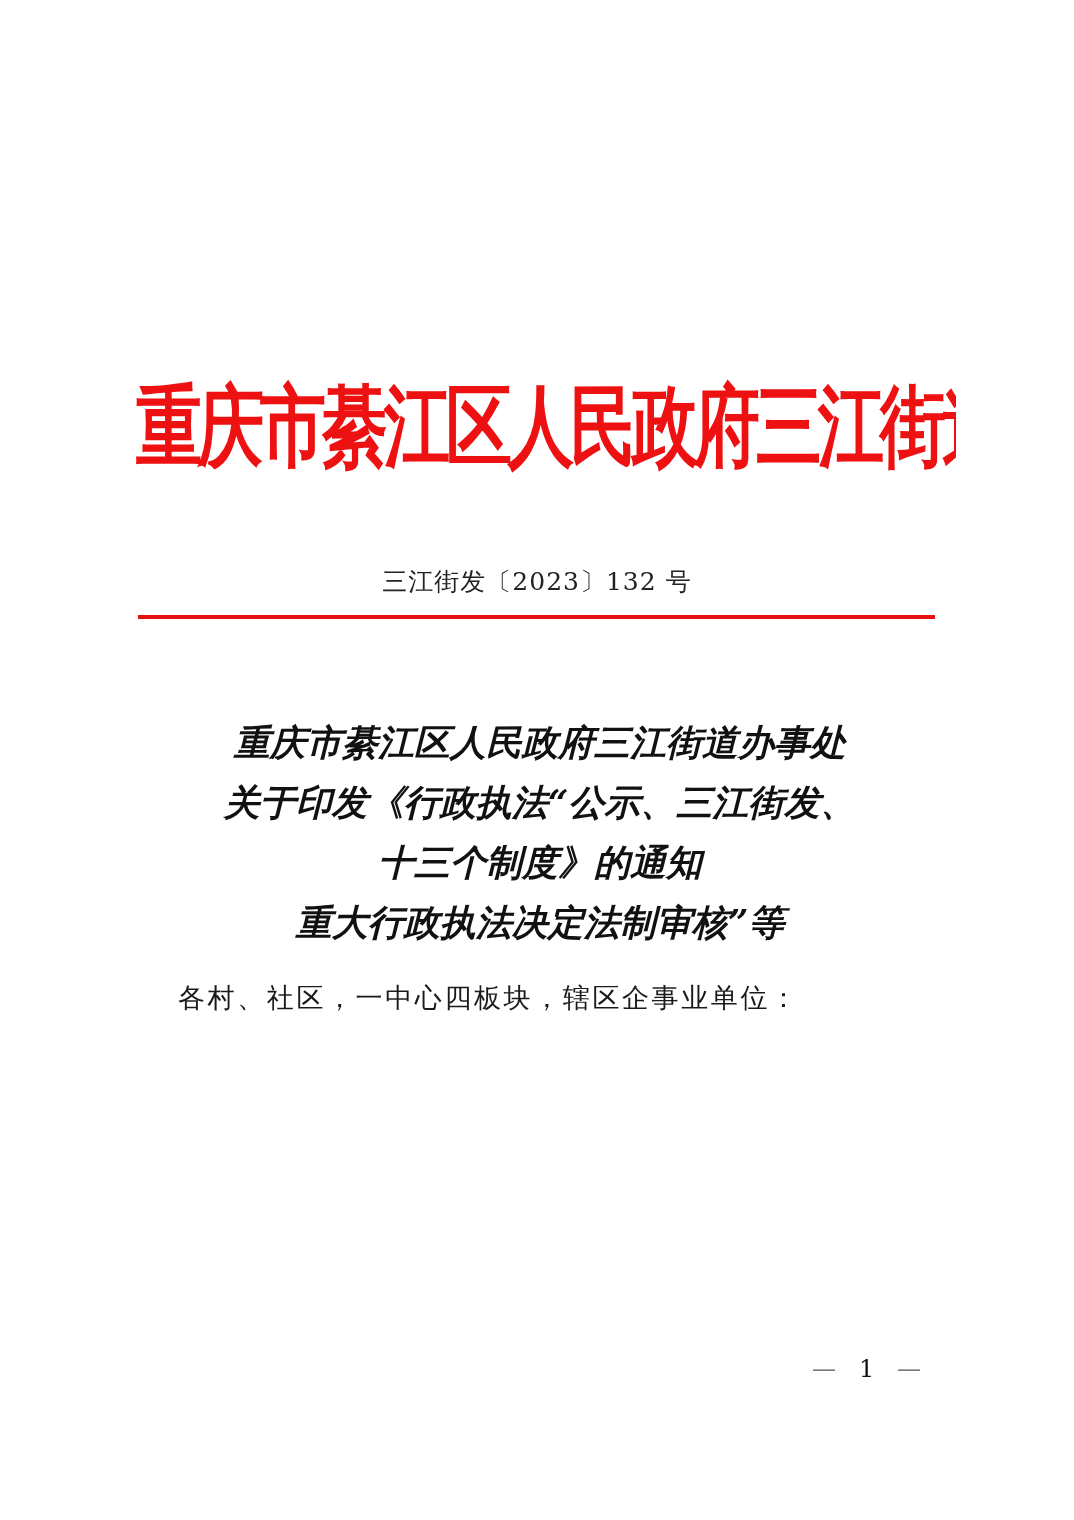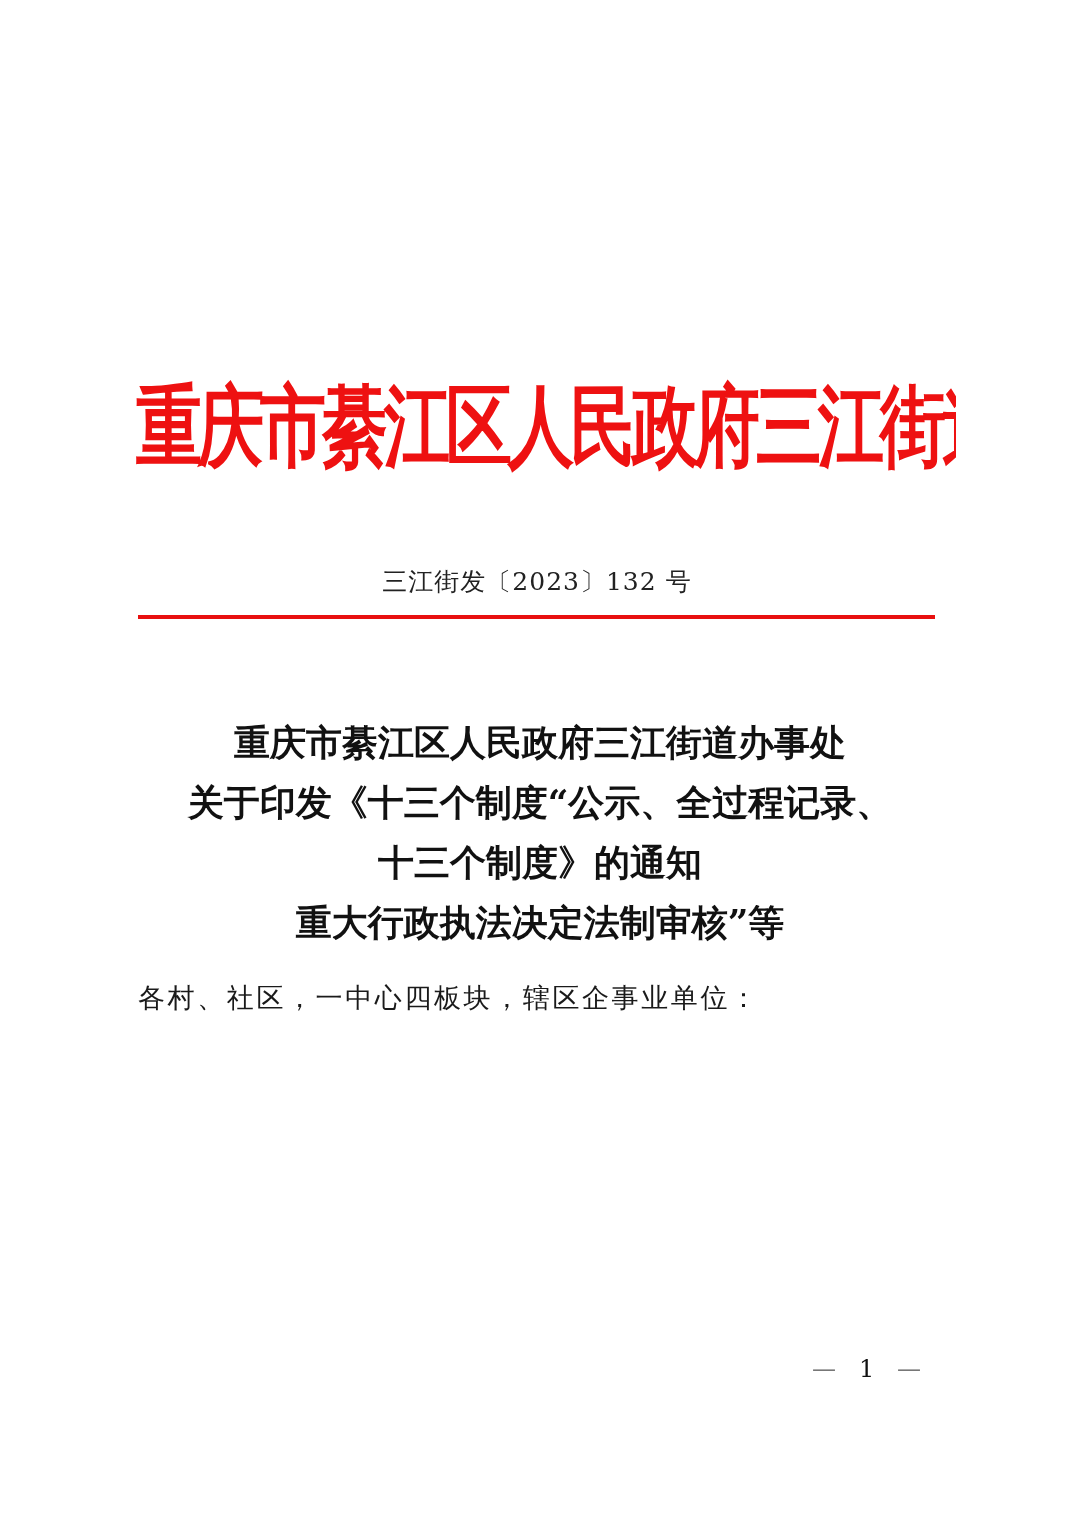--- a/index.html
+++ b/index.html
@@ -19,47 +19,47 @@
     box-sizing: border-box;
   }
   .red-rule {
     position: absolute; left: 138px; top: 615px; width: 797px; height: 4px;
     background: #e8100f;
   }
   .title-block {
     position: absolute; left: 150px; width: 780px; top: 712px; text-align: center;
     font-weight: bold; font-size: 36px; line-height: 60px; color: #111;
   }
-  .title-line { display: block; white-space: nowrap; }
+  .title-line { display: block; white-space: nowrap; font-style: italic; }
   .body-block {
     position: absolute; left: 138px; width: 800px; top: 974px;
     font-size: 27px; line-height: 47px; color: #1a1a1a; letter-spacing: 2.6px;
   }
-  .salutation { display: block; white-space: nowrap; }
+  .salutation { display: block; white-space: nowrap; margin-left: 40px; }
   .para { display: block; text-indent: 58px; text-align: justify; }
   .page-number {
     position: absolute; left: 812px; top: 1352px; font-size: 24px; line-height: 34px;
     color: #111; white-space: nowrap;
   }
   .page-number .dash { color: #777; }
 </style>
 </head>
 <body>
 
 <div class="page">
 
   <div class="red-header">重庆市綦江区人民政府三江街道办事处文件</div>
 
   <div class="doc-number">三江街发〔2023〕132 号</div>
 
   <div class="red-rule"></div>
 
   <div class="title-block">
     <span class="title-line">重庆市綦江区人民政府三江街道办事处</span>
-    <span class="title-line">关于印发《十三个制度“公示、全过程记录、</span>
+    <span class="title-line">关于印发《行政执法“公示、三江街发、</span>
     <span class="title-line">十三个制度》的通知</span>
     <span class="title-line">重大行政执法决定法制审核”等</span>
   </div>
 
   <div class="body-block">
     <span class="salutation">各村、社区，一中心四板块，辖区企事业单位：</span>
   </div>
 
   <div class="page-number">
     <span class="dash">—</span>

